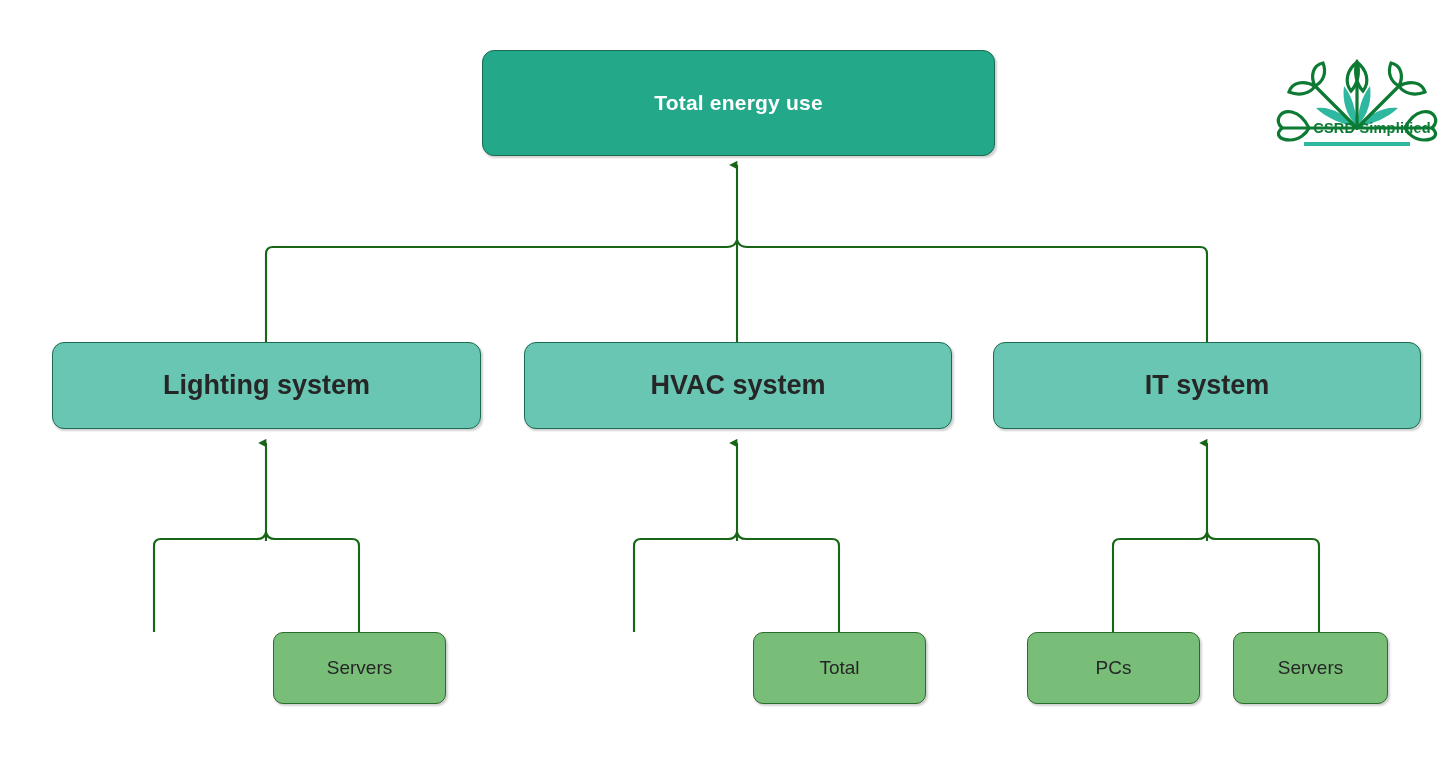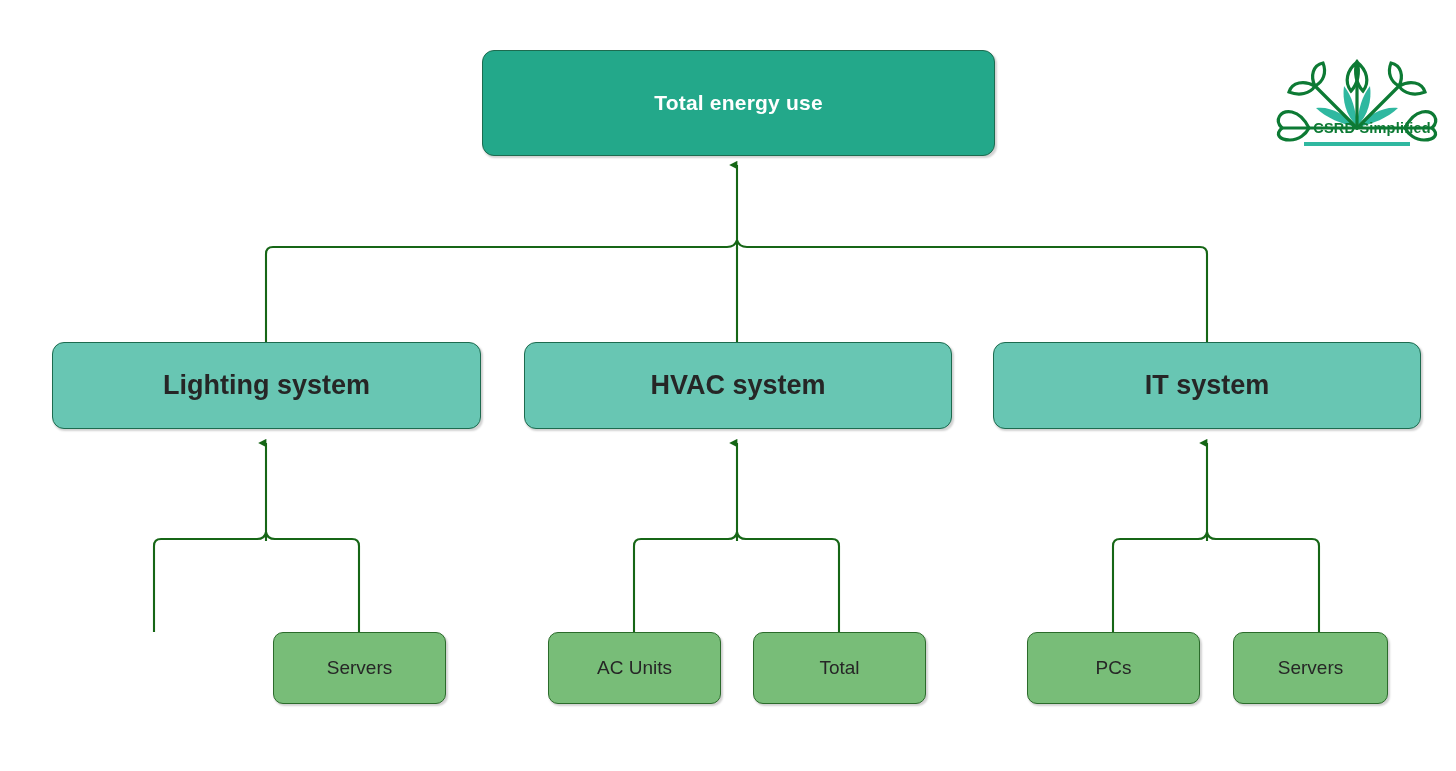--- a/index.html
+++ b/index.html
@@ -143,23 +143,20 @@
 
   <div class="node node-l1" style="left:993px; top:342px; width:428px; height:87px;">
     <span>IT system</span>
   </div>
 
 
   <div class="node node-l2" style="left:273px; top:632px; width:173px; height:72px;">
     <span>Servers</span>
   </div>
 
-  <div class="node node-l2" style="left:548px; top:632px; width:173px; height:72px;">
-    <span>AC Units</span>
-  </div>
 
   <div class="node node-l2" style="left:753px; top:632px; width:173px; height:72px;">
     <span>Total</span>
   </div>
 
   <div class="node node-l2" style="left:1027px; top:632px; width:173px; height:72px;">
     <span>PCs</span>
   </div>
 
   <div class="node node-l2" style="left:1233px; top:632px; width:155px; height:72px;">

